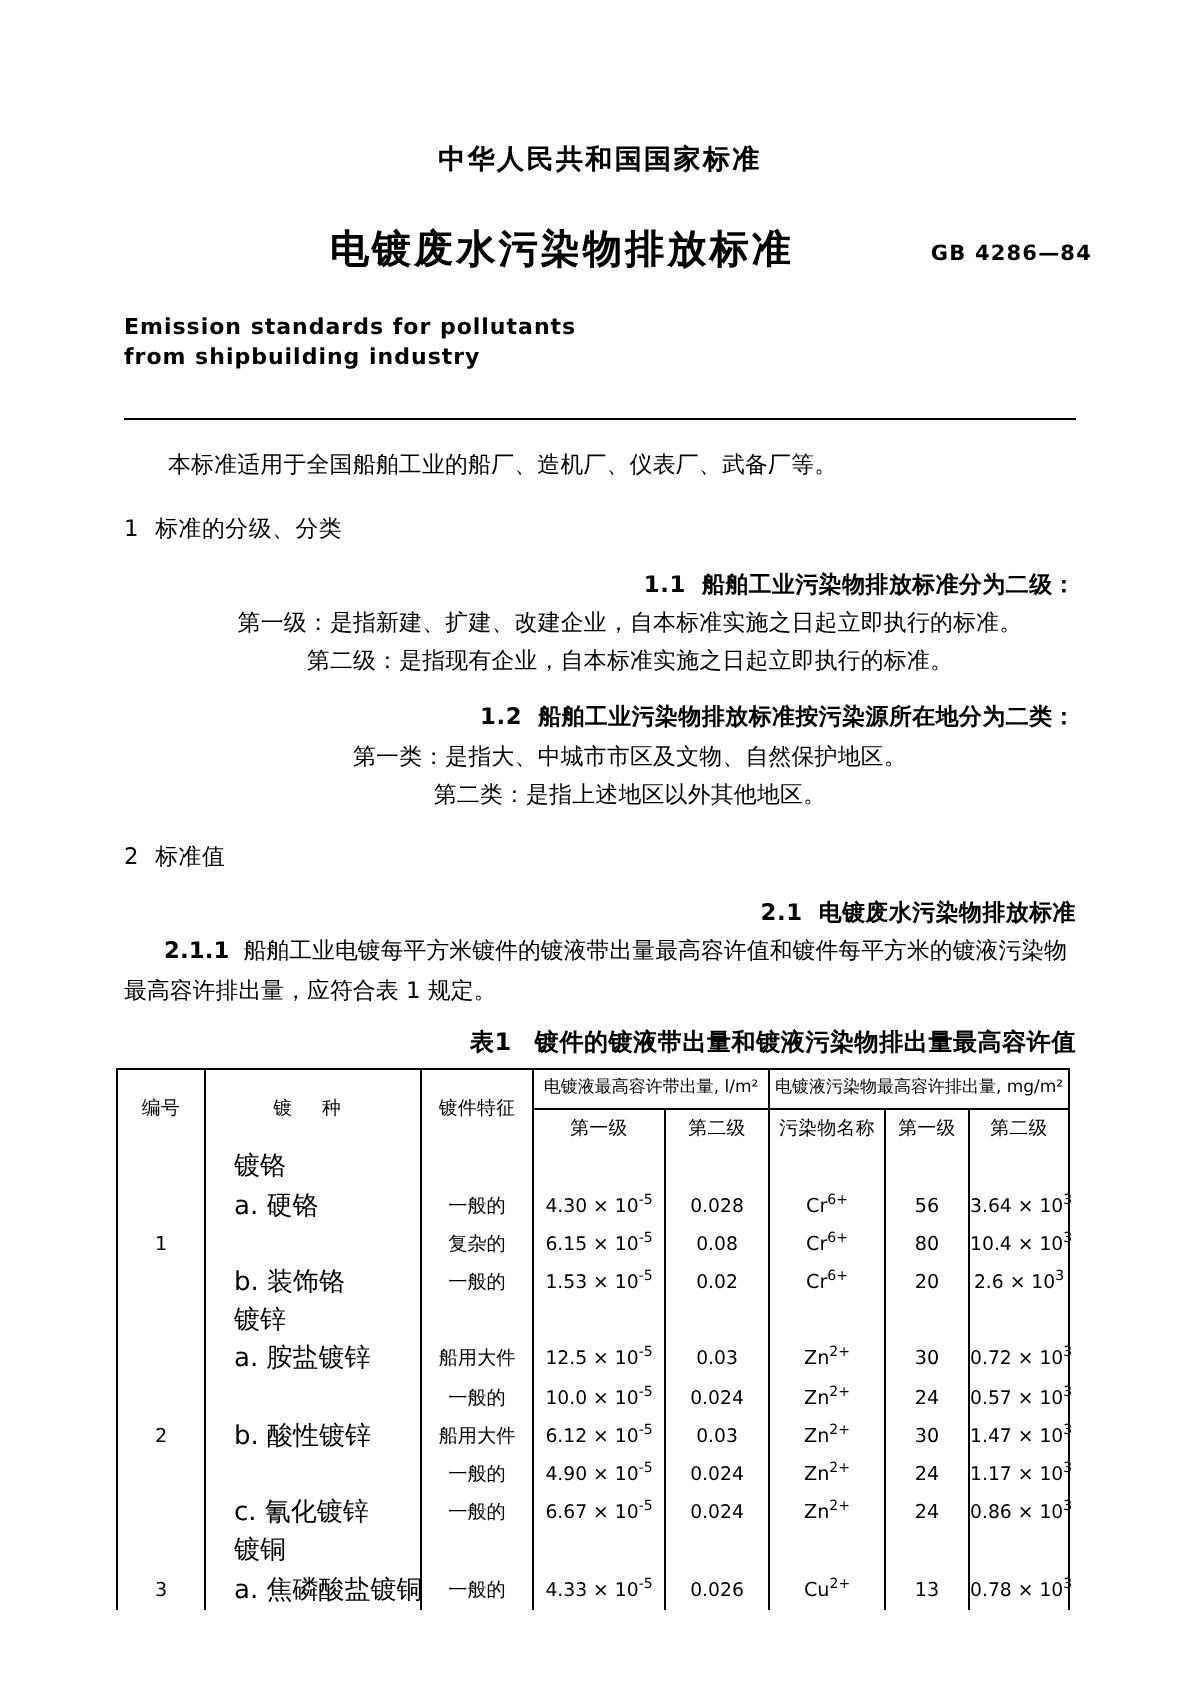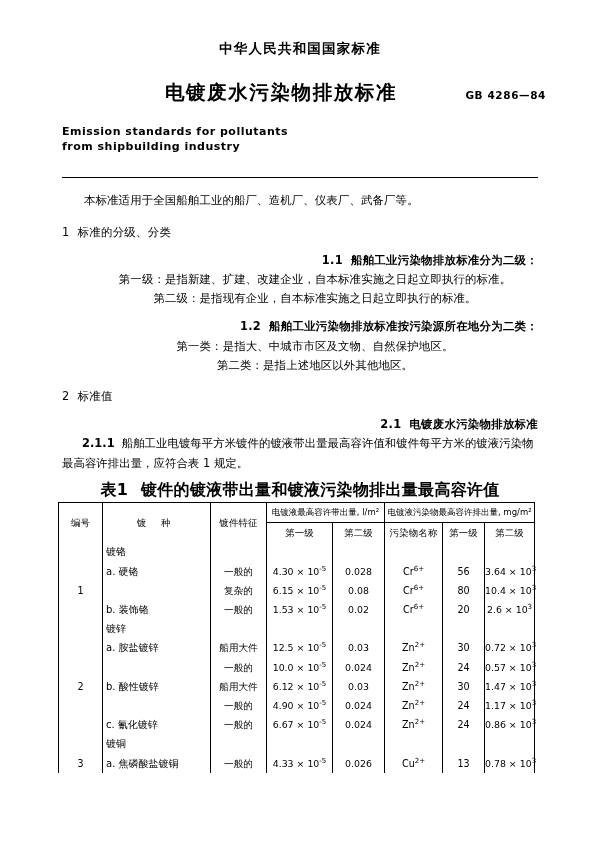--- a/index.html
+++ b/index.html
@@ -22,21 +22,21 @@
     box-sizing: border-box;
     padding: 0 62px;
   }
 
   
   .hdr-national {
     text-align: center;
     font-size: 13.5px;
     font-weight: bold;
     letter-spacing: 1.2px;
-    margin-top: 42px;
+    margin-top: 74px;
     line-height: 1;
   }
   .title-row {
     position: relative;
     margin-top: 27px;
     height: 28px;
   }
   .doc-title {
     text-align: center;
     font-size: 19.5px;
@@ -104,22 +104,22 @@
     text-indent: 20px;
     letter-spacing: 0.05px;
   }
   .sec-para .lead {
     font-weight: bold;
     margin-right: 7px;
   }
 
   
   .tbl-caption {
-    text-align: center;
-    font-size: 16px;
+    text-align: right;
+    font-size: 12px;
     font-weight: bold;
     margin-top: 7px;
     margin-bottom: 3px;
     letter-spacing: 0.3px;
   }
   .tbl-caption .capnum { margin: 0 7px 0 0; }
 
   table.std {
     border-collapse: collapse;
     width: 476px;
@@ -161,22 +161,22 @@
 
   .cell {
     text-align: center;
     height: 15.5px;
     font-size: 9.6px;
     white-space: nowrap;
   }
   .cell.num { font-size: 9.4px; }
   .cell.left {
     text-align: left;
-    padding-left: 3px;
-    font-size: 10px;
+    padding-left: 14px;
+    font-size: 13px;
   }
   .cell.idx { font-size: 9.6px; }
   .cell.pad { height: 15.5px; }
 
   sup { font-size: 7px; vertical-align: super; line-height: 0; }
 </style>
 </head>
 <body>
 
 <div class="page">

